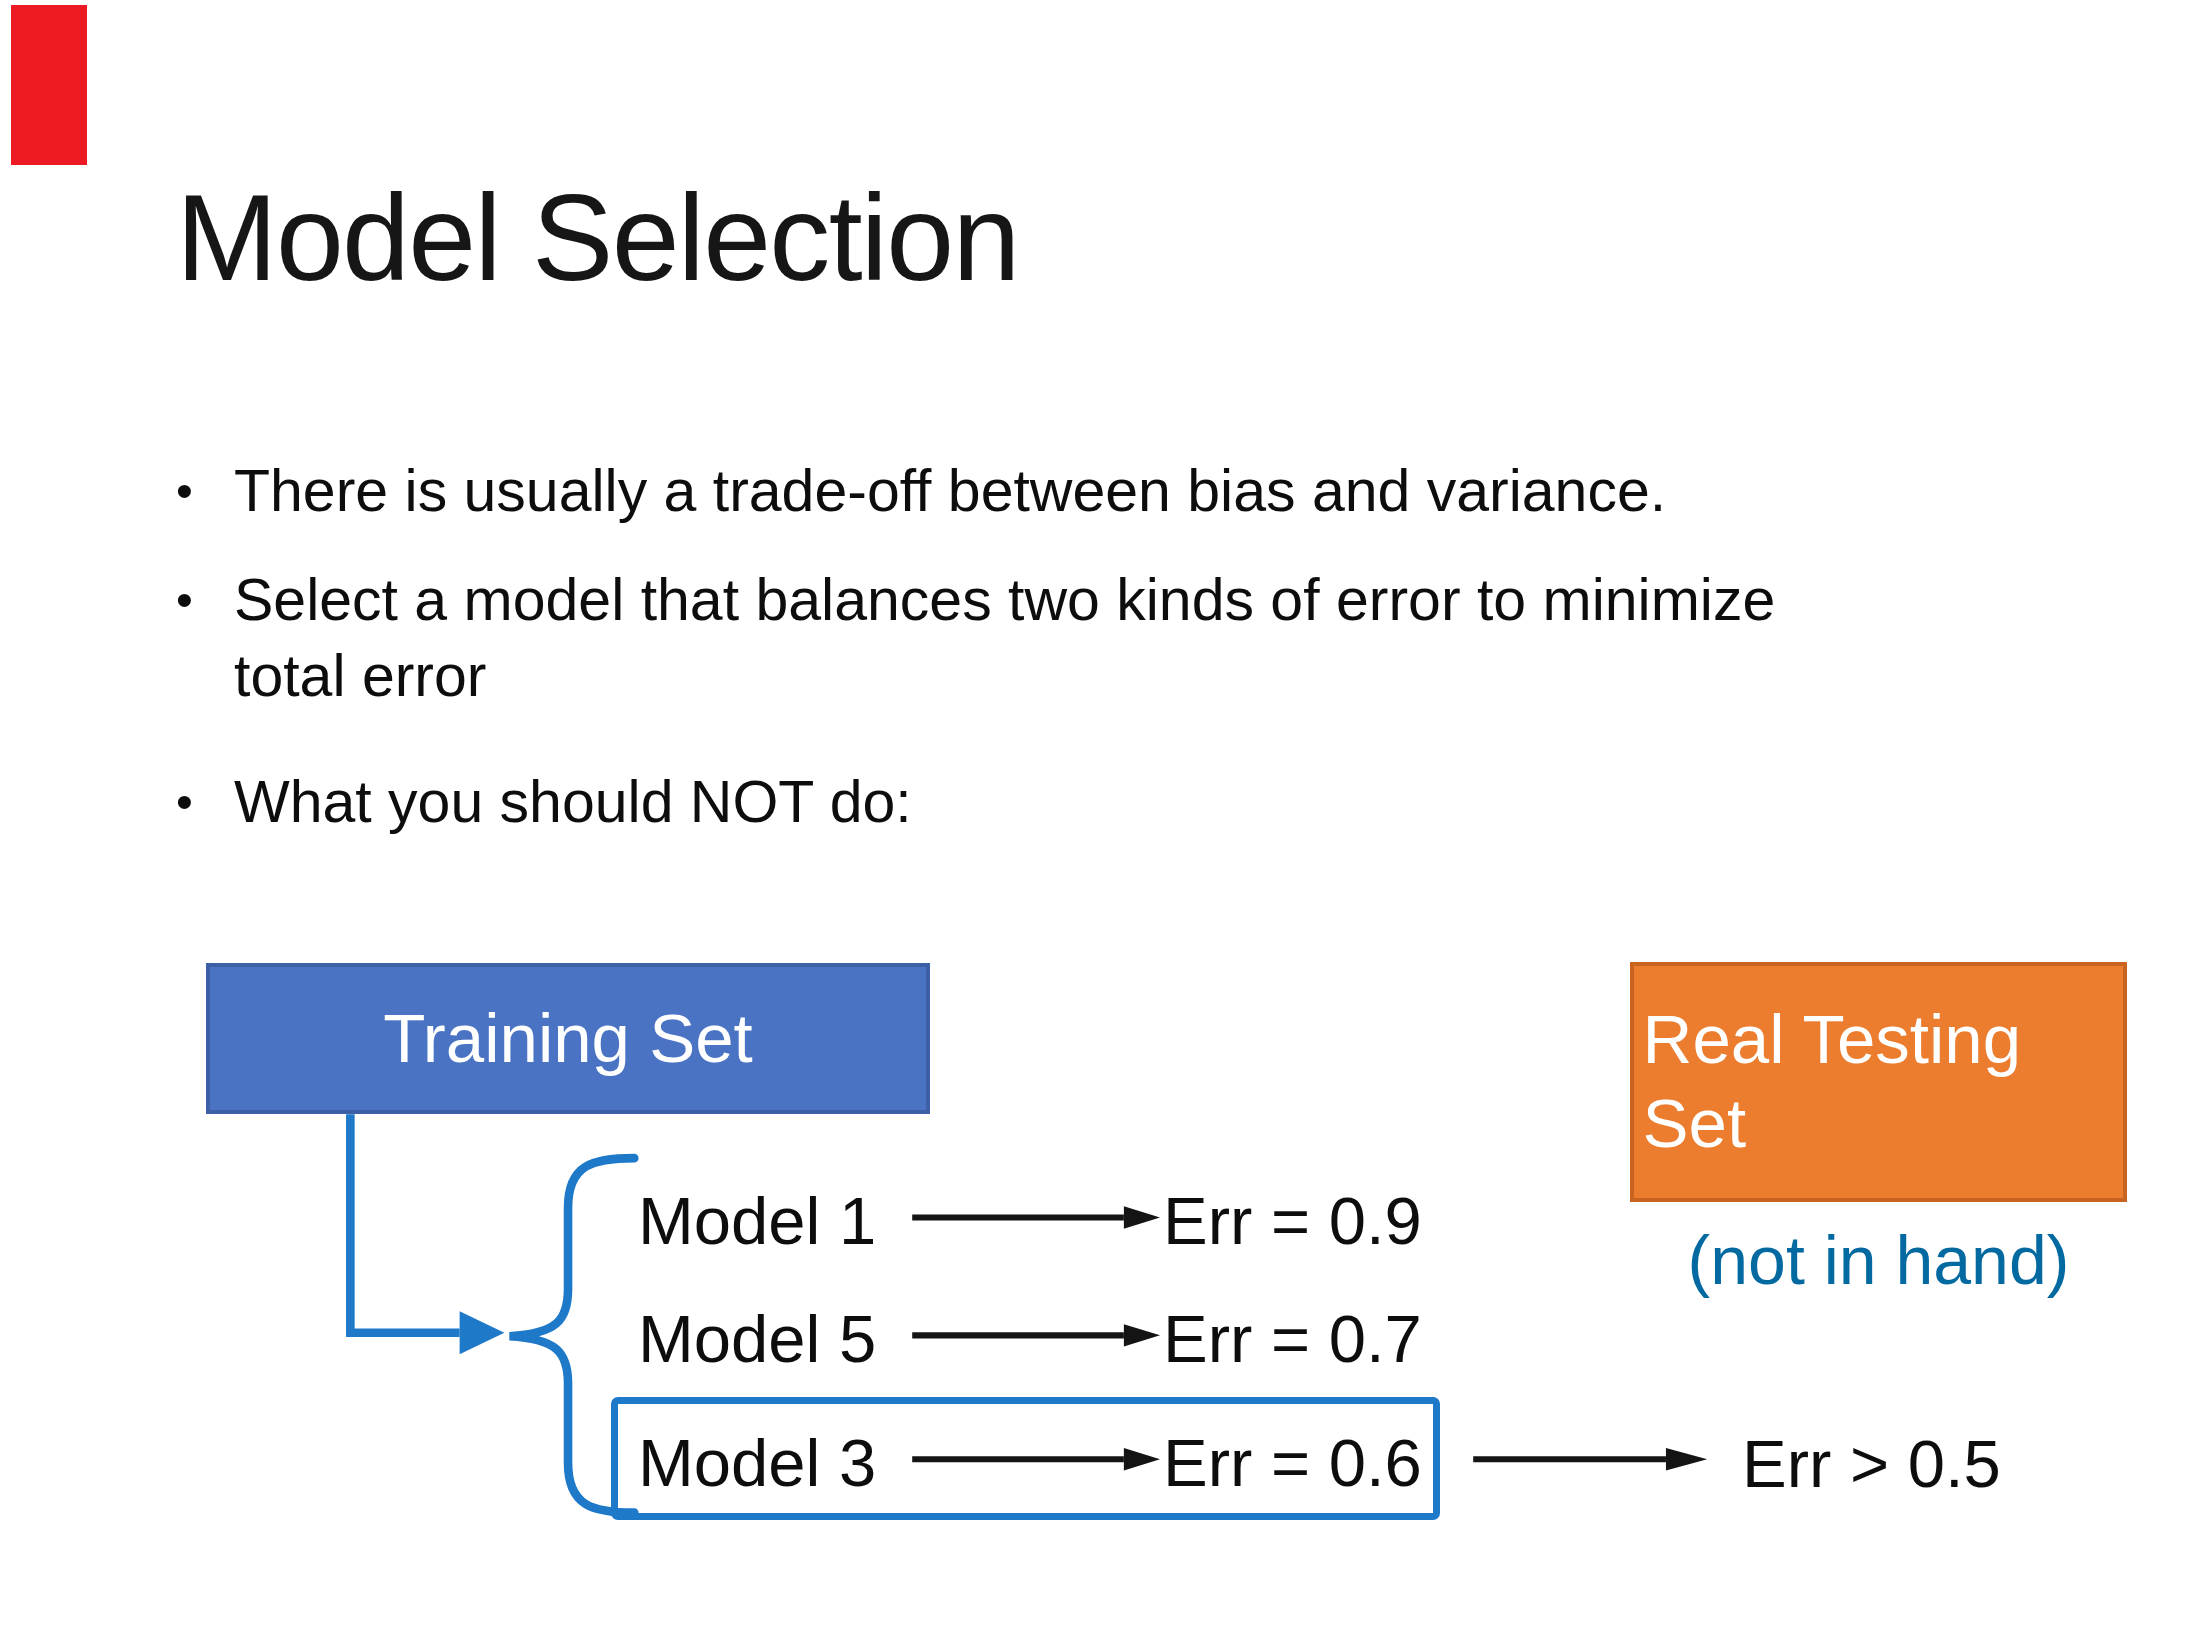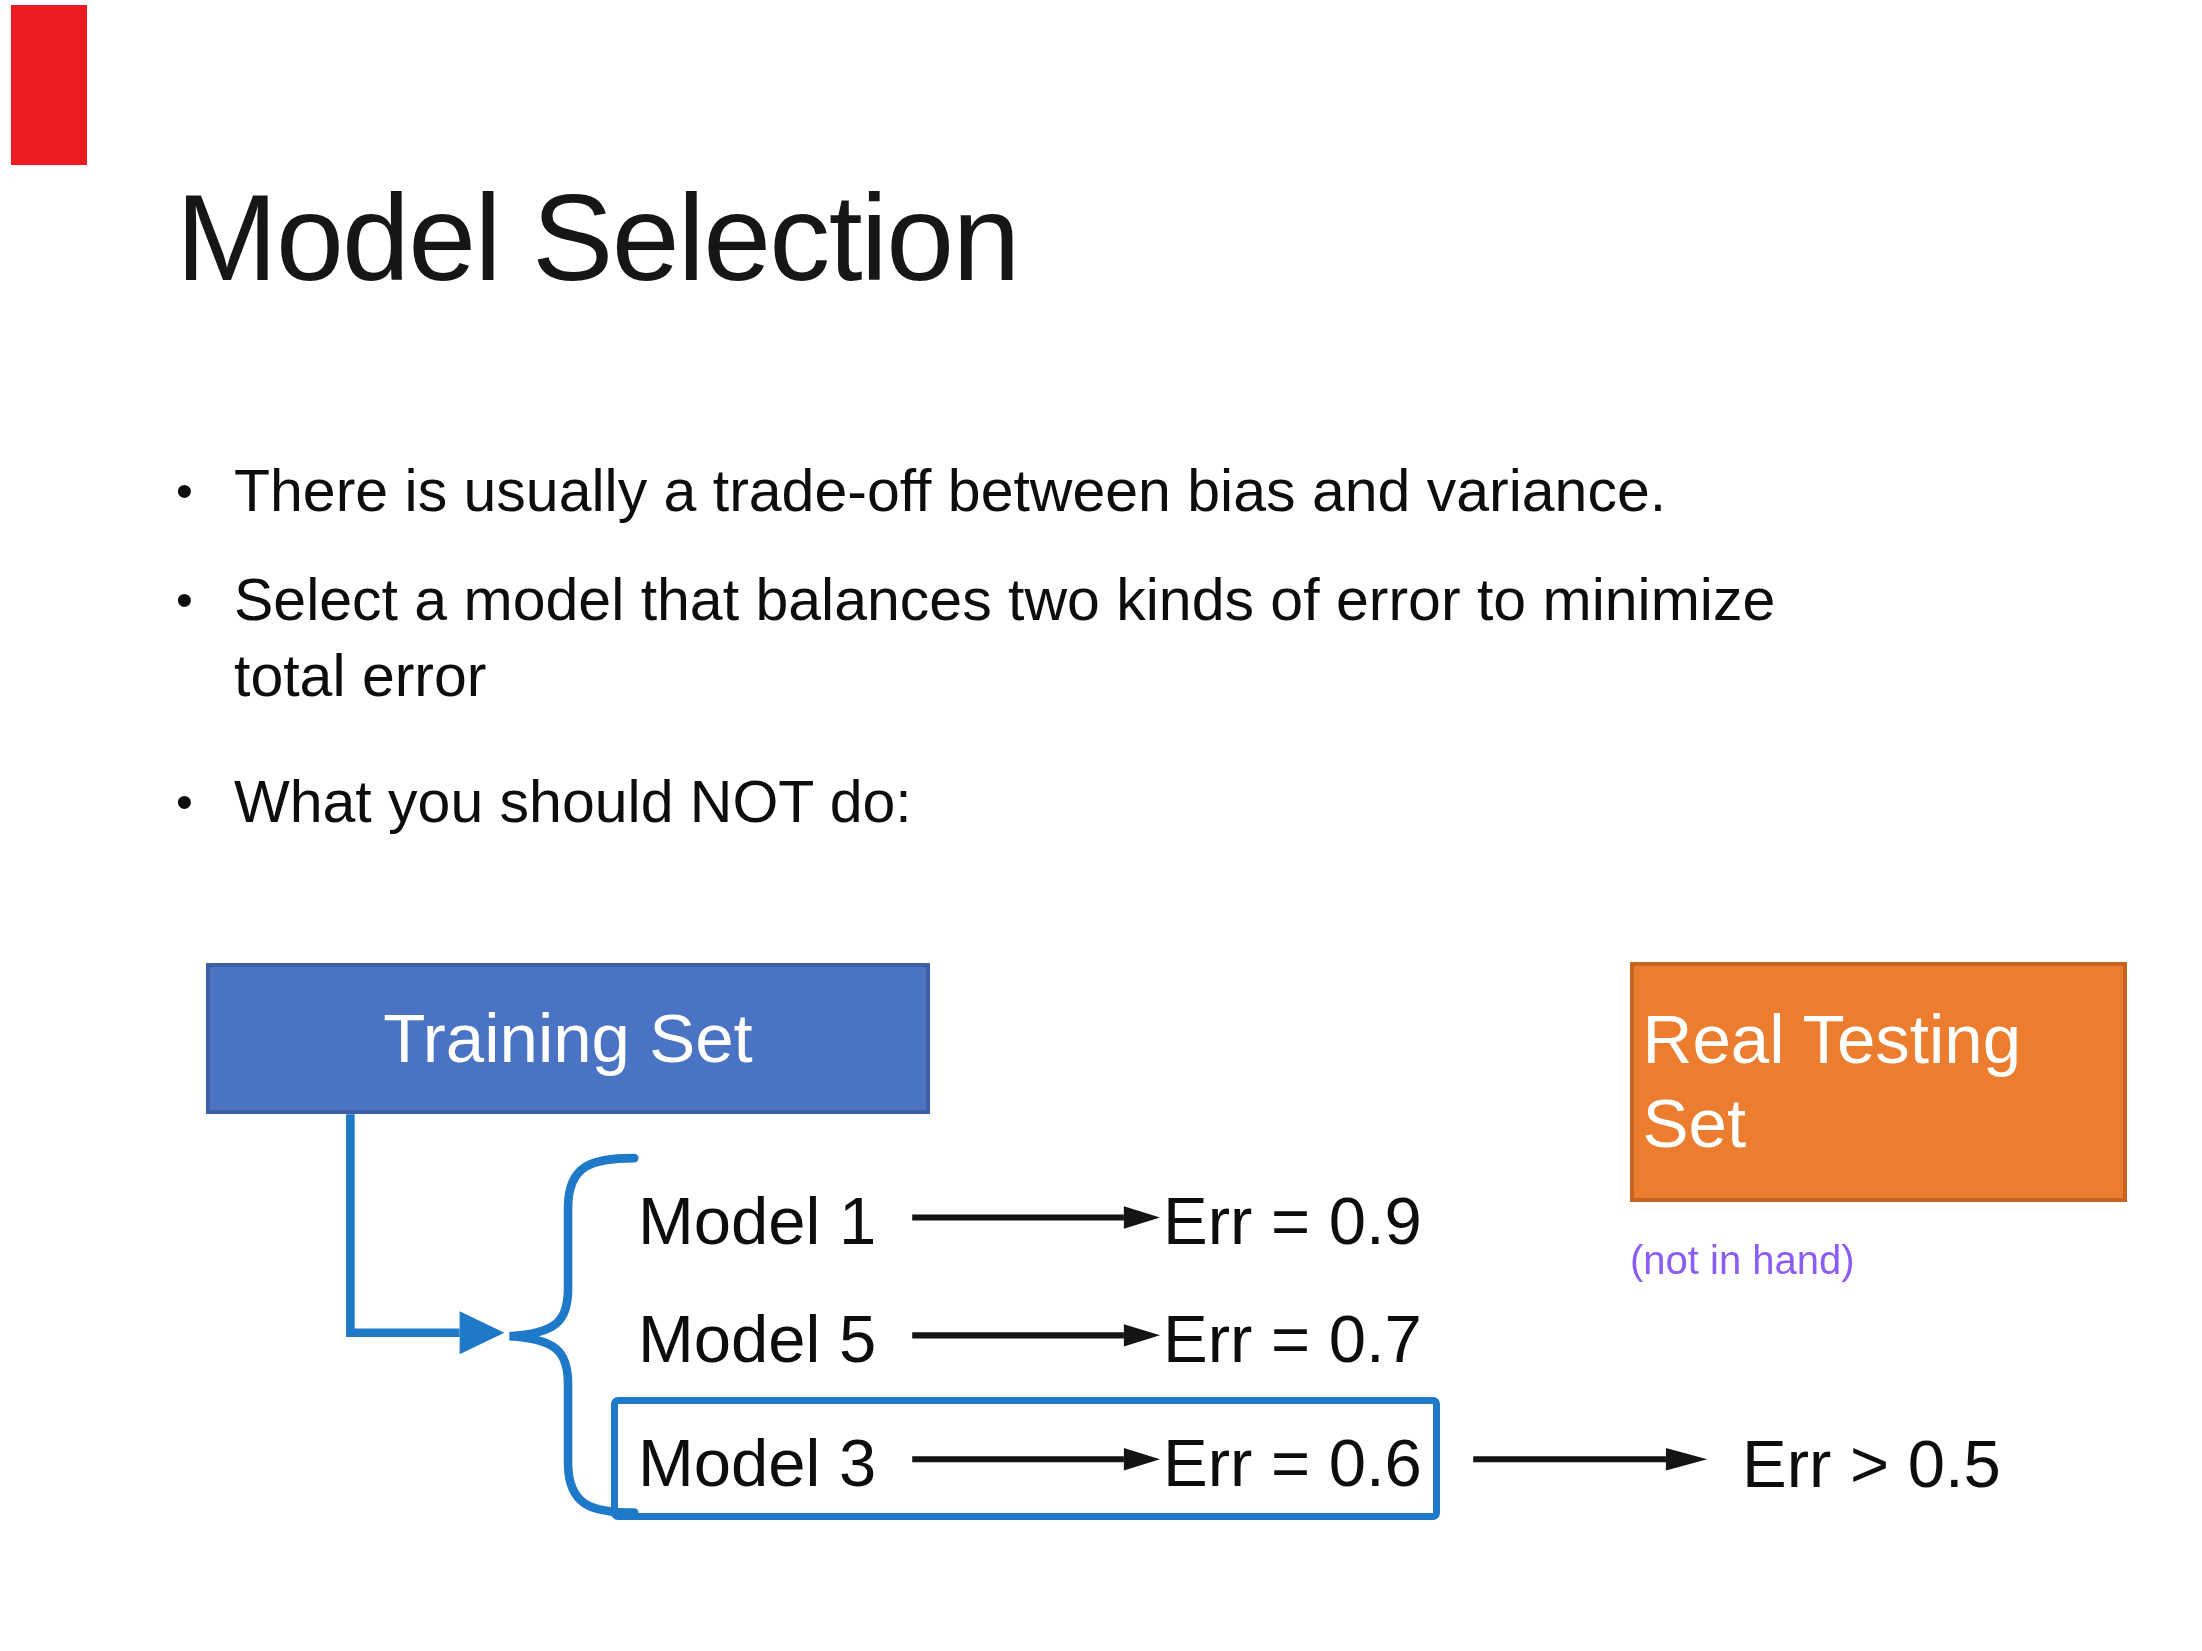--- a/index.html
+++ b/index.html
@@ -73,23 +73,24 @@
   }
   .box-real {
     left: 1630px; top: 962px; width: 497px; height: 240px;
     background: var(--real_fill, #ec7d2e);
     border: 4.3px solid var(--real_border, #c8641f);
     padding: 0 8.6px;
   }
   .not-in-hand {
     position: absolute;
     left: 1630px; top: 1222px; width: 497px;
-    font-size: 40px;
+    text-align: center;
+    font-size: 68px;
     line-height: 76px;
-    color: #8b5cf6;
+    color: #0369a1;
     white-space: nowrap;
   }
   .model-label, .err-label {
     position: absolute;
     font-size: 67px;
     line-height: 86px;
     color: #0d0d0d;
     white-space: nowrap;
   }
   .m-name { left: 638px; }

